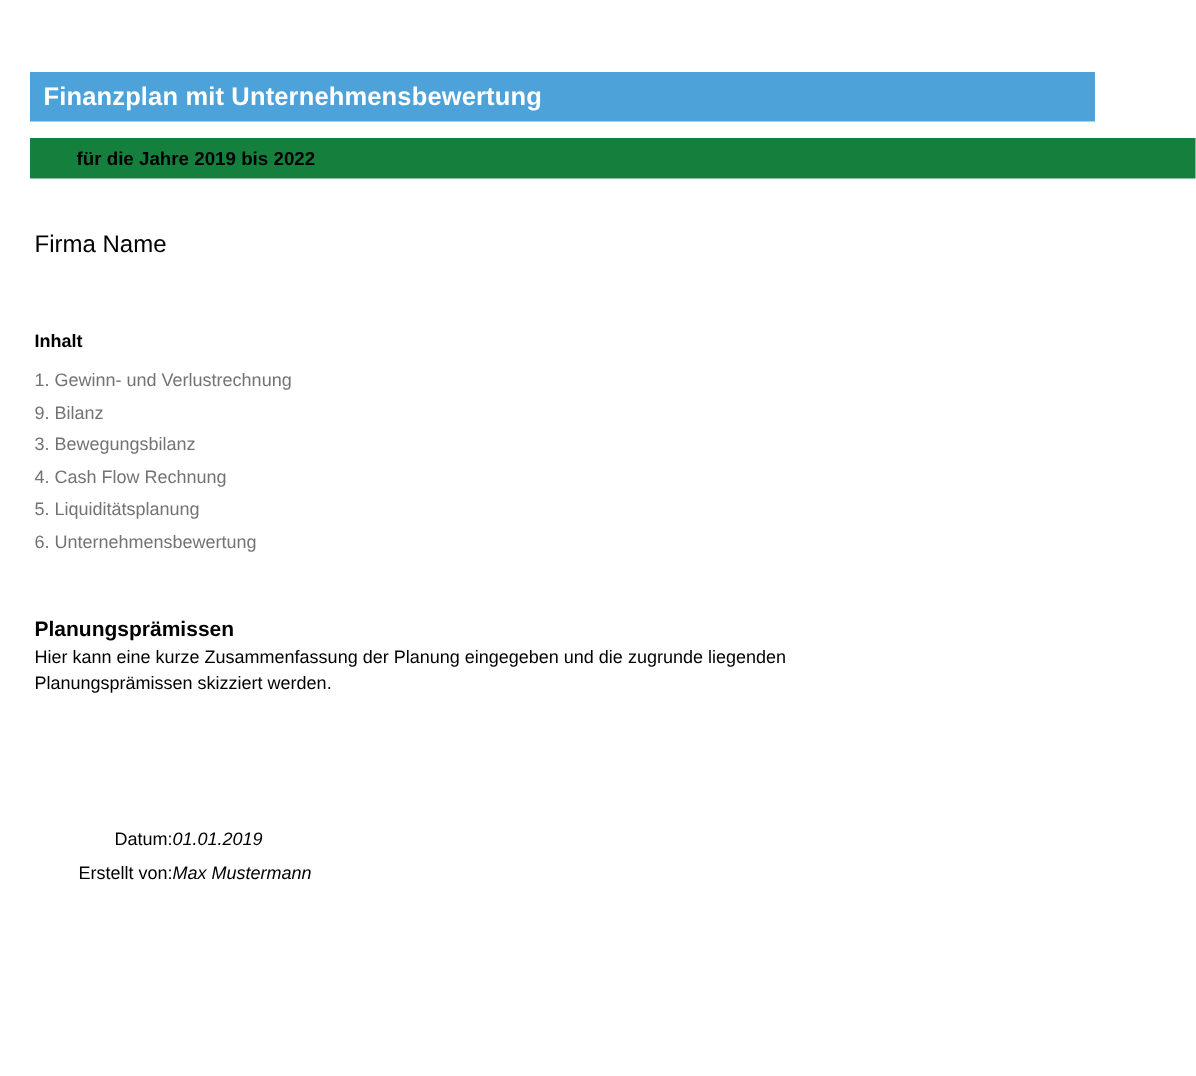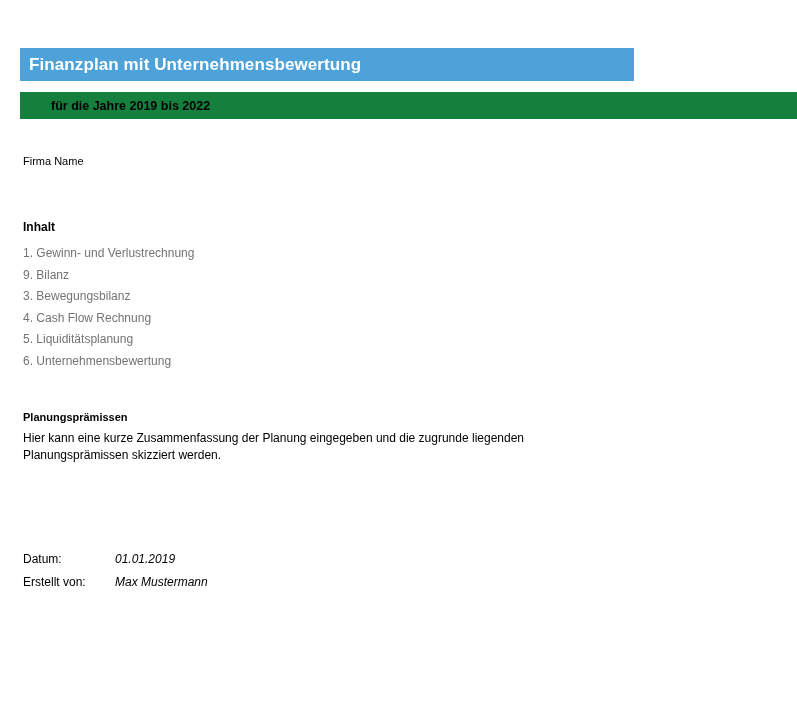--- a/index.html
+++ b/index.html
@@ -25,21 +25,21 @@
     left: 20px;
     top: 0;
     width: 757px;
     height: 717px;
     background: #ffffff;
   }
   .title-bar {
     position: absolute;
     left: 20px;
     top: 48px;
-    width: 614px;
+    width: 710px;
     height: 33px;
     background: #4da2da;
     display: flex;
     align-items: center;
   }
   .title-bar .title-text {
     font-size: 17px;
     font-weight: bold;
     color: #ffffff;
     padding-left: 9px;
@@ -59,21 +59,21 @@
   .subtitle-bar .subtitle-text {
     font-size: 12.5px;
     font-weight: bold;
     color: #000000;
     padding-left: 3px;
   }
   .company {
     position: absolute;
     left: 23px;
     top: 155px;
-    font-size: 11px;
+    font-size: 16px;
     color: #000000;
   }
   .contents-heading {
     position: absolute;
     left: 23px;
     top: 220px;
     font-size: 12px;
     font-weight: bold;
     color: #000000;
   }
@@ -85,21 +85,21 @@
   }
   .contents-list .item {
     font-size: 12px;
     line-height: 21.5px;
     color: #737373;
   }
   .assumptions-heading {
     position: absolute;
     left: 23px;
     top: 411px;
-    font-size: 11px;
+    font-size: 14px;
     font-weight: bold;
     color: #000000;
   }
   .assumptions-body {
     position: absolute;
     left: 23px;
     top: 430px;
     width: 560px;
   }
   .assumptions-body p {
@@ -109,20 +109,21 @@
     color: #000000;
   }
   .assumptions-body p.spacer {
     height: 17px;
   }
   .meta {
     position: absolute;
     left: 23px;
     top: 552px;
     width: 500px;
+    text-align: right;
   }
   .meta-row {
     display: flex;
     align-items: baseline;
     height: 22px;
     margin-bottom: 1px;
   }
   .meta-label {
     width: 92px;
     font-size: 12px;

